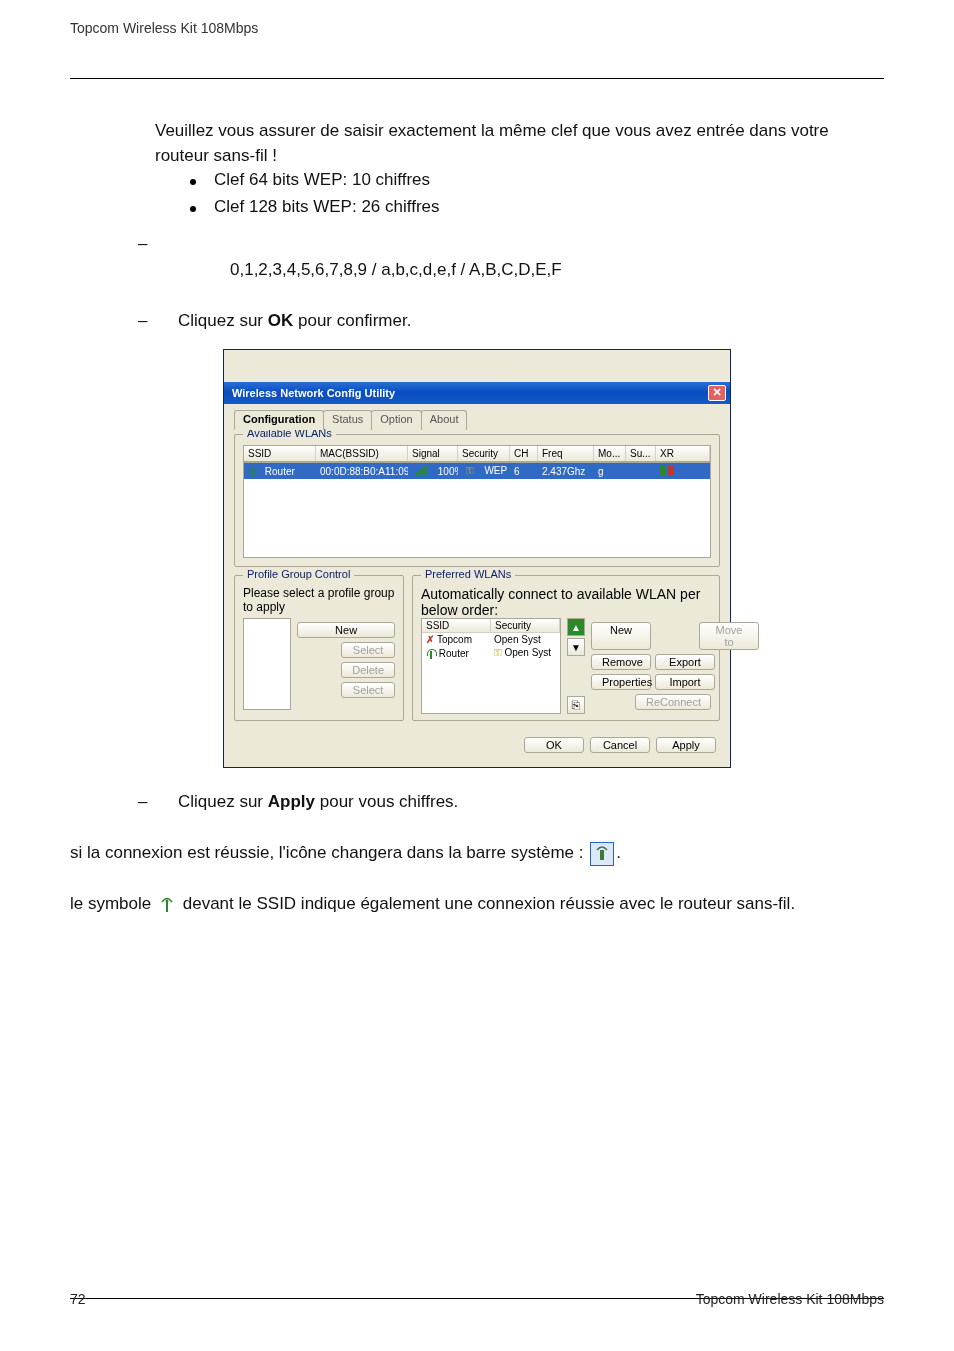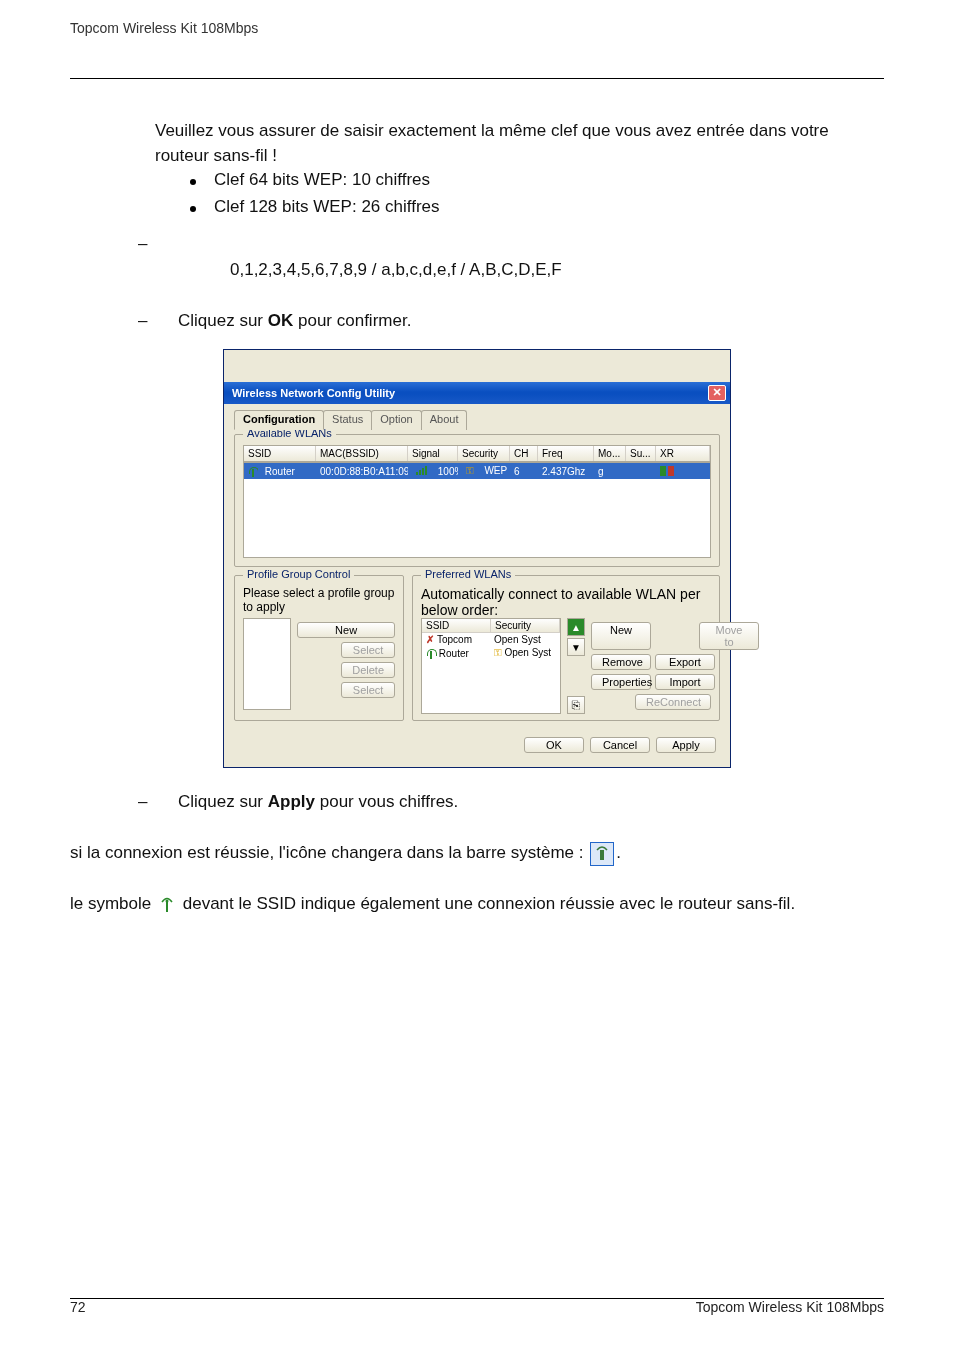--- a/index.html
+++ b/index.html
@@ -237,21 +237,21 @@
     }
     .tray-icon svg { width:14px; height:16px; }
     .inline-antenna {
       display:inline-block;
       width:14px; height:16px;
       vertical-align:middle;
       margin: 0 4px;
     }
     .footer {
       position:absolute;
-      bottom: 36px;
+      bottom: 44px;
       left: 70px;
       right: 70px;
       display:flex;
       justify-content:space-between;
       font-size: 14px;
       color:#222;
     }
     .footer-rule {
       position:absolute;
       bottom: 52px;

